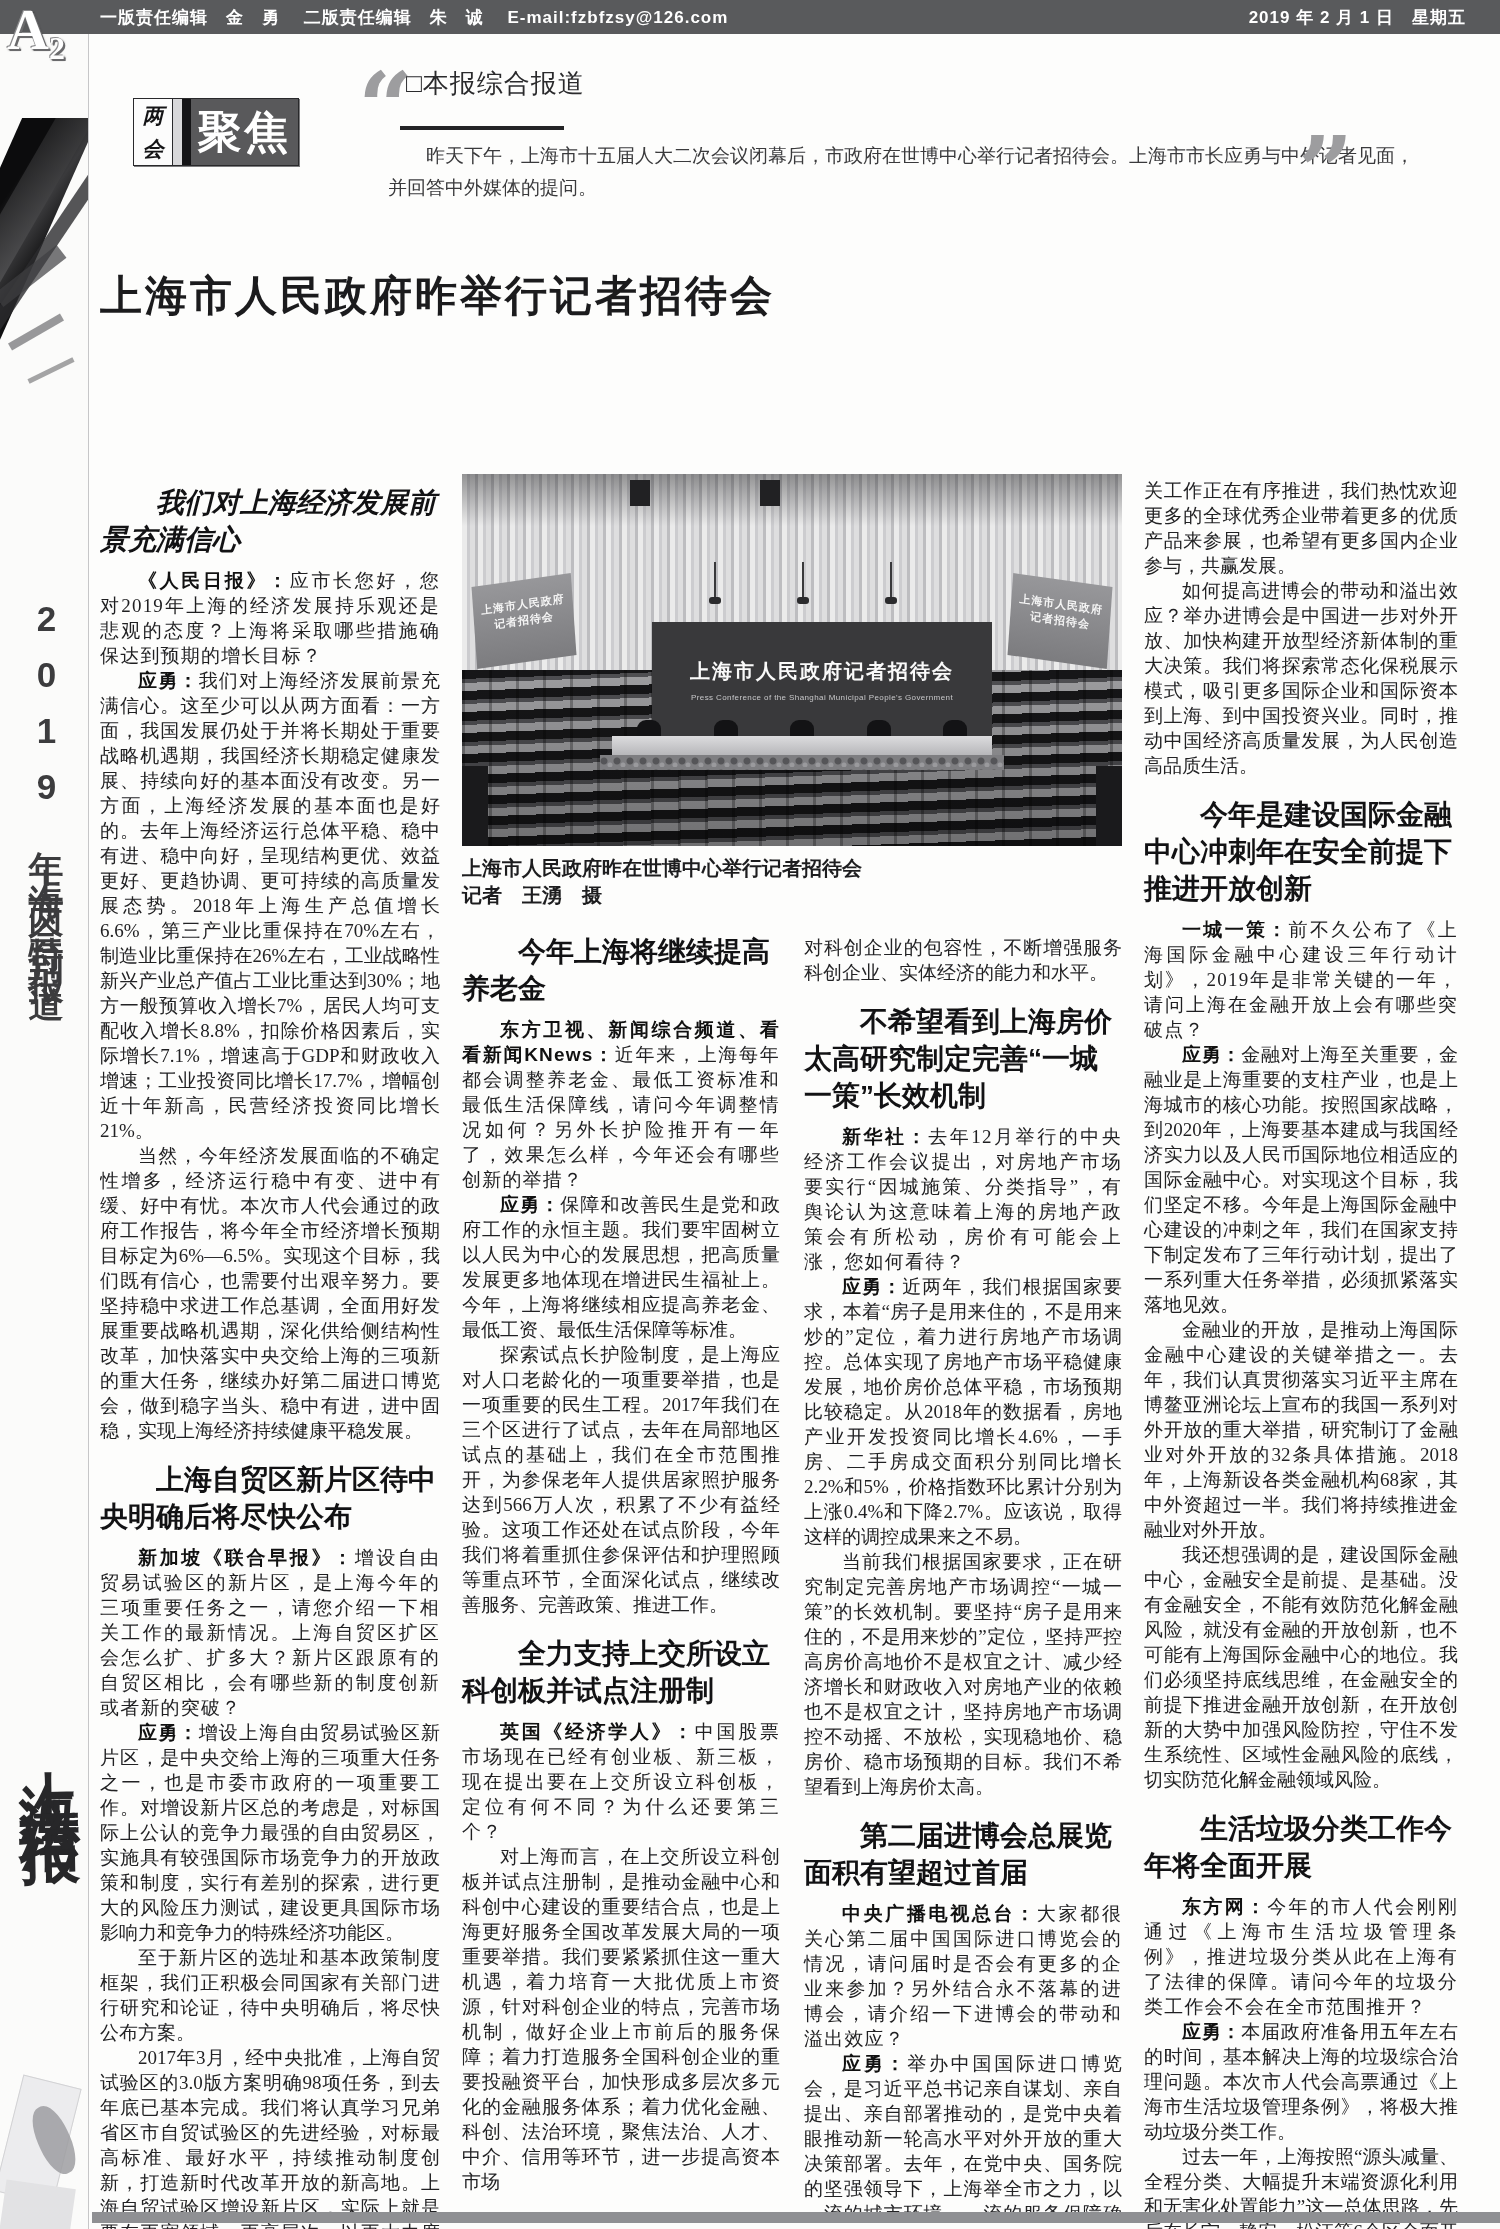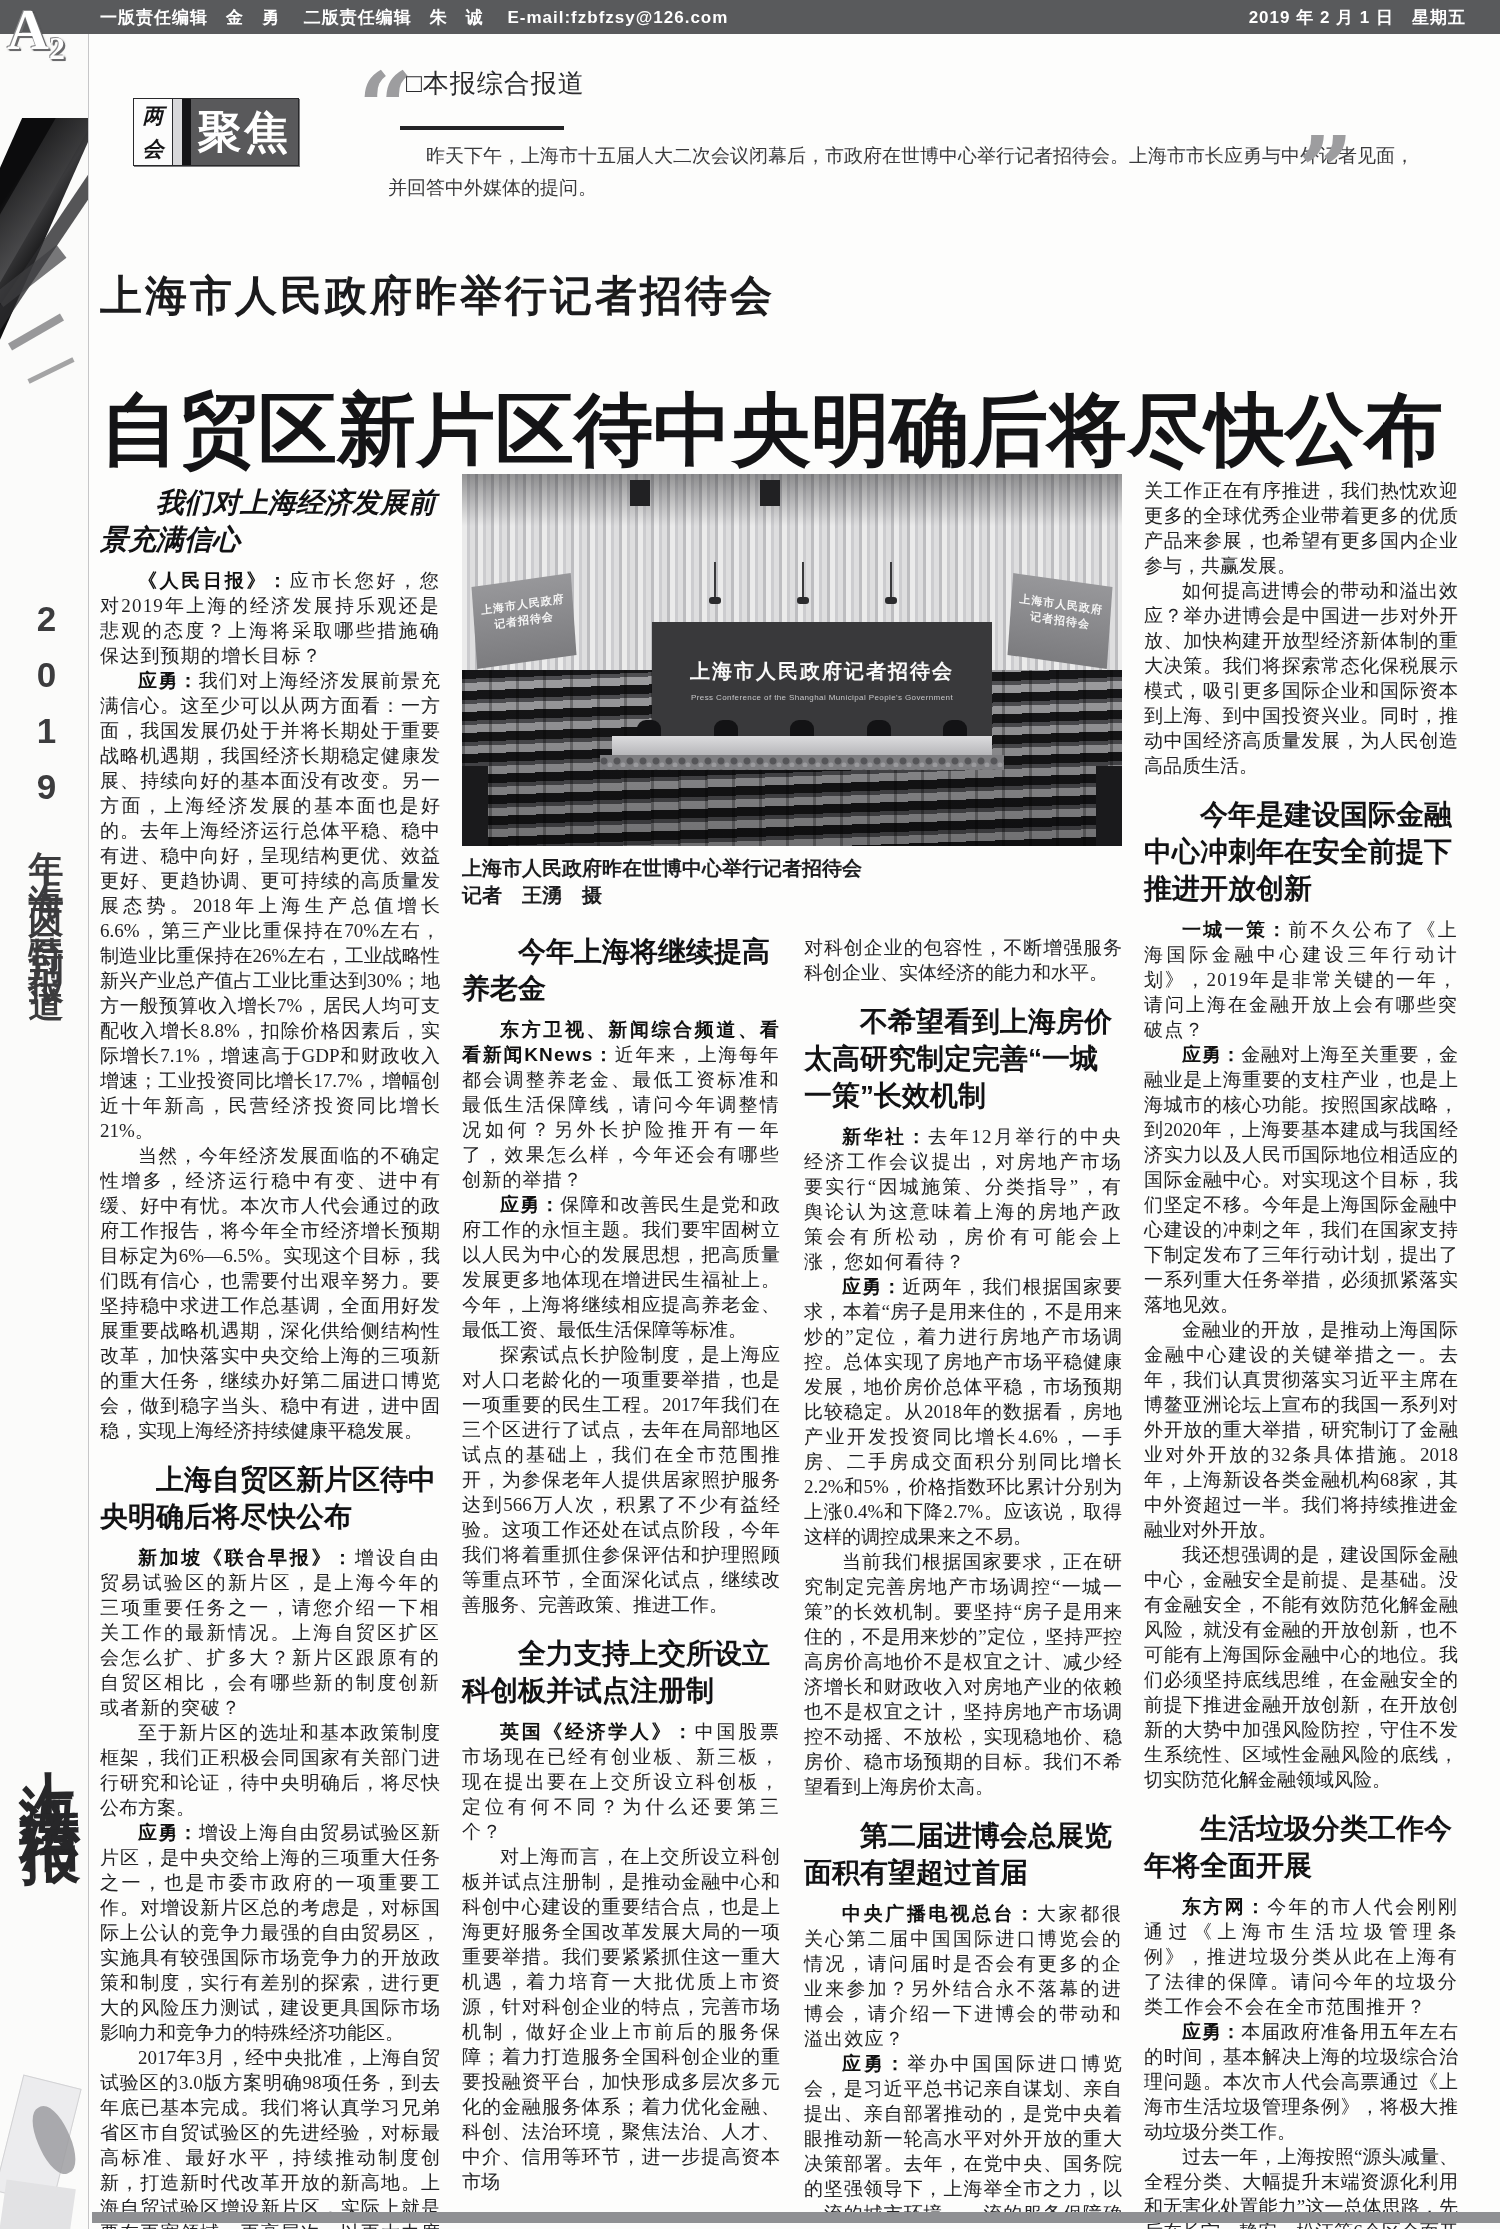--- a/index.html
+++ b/index.html
@@ -141,34 +141,33 @@
         <div class="badge-right">
             <span>聚焦</span>
           </div>
       </div>
       <div class="q-open">“</div>
       <div class="lede-label">□本报综合报道</div>
       <div class="lede-rule"></div>
       <div class="lede-text">昨天下午，上海市十五届人大二次会议闭幕后，市政府在世博中心举行记者招待会。上海市市长应勇与中外记者见面，并回答中外媒体的提问。</div>
       <div class="q-close">”</div>
       <div class="kicker">上海市人民政府昨举行记者招待会</div>
-      <h1 class="headline">自贸区新片区待中央明确后将尽快公布</h1>
     </div>
 
     <div class="columns">
 
       <div class="col1">
         <h2 class="sec">我们对上海经济发展前景充满信心</h2>
         <p class="q"><b class="lead">《人民日报》：</b><span>应市长您好，您对2019年上海的经济发展持乐观还是悲观的态度？上海将采取哪些措施确保达到预期的增长目标？</span></p>
         <p class="a"><b class="lead">应勇：</b><span>我们对上海经济发展前景充满信心。这至少可以从两方面看：一方面，我国发展仍处于并将长期处于重要战略机遇期，我国经济长期稳定健康发展、持续向好的基本面没有改变。另一方面，上海经济发展的基本面也是好的。去年上海经济运行总体平稳、稳中有进、稳中向好，呈现结构更优、效益更好、更趋协调、更可持续的高质量发展态势。2018年上海生产总值增长6.6%，第三产业比重保持在70%左右，制造业比重保持在26%左右，工业战略性新兴产业总产值占工业比重达到30%；地方一般预算收入增长7%，居民人均可支配收入增长8.8%，扣除价格因素后，实际增长7.1%，增速高于GDP和财政收入增速；工业投资同比增长17.7%，增幅创近十年新高，民营经济投资同比增长21%。</span></p>
         <p class="a">当然，今年经济发展面临的不确定性增多，经济运行稳中有变、进中有缓、好中有忧。本次市人代会通过的政府工作报告，将今年全市经济增长预期目标定为6%—6.5%。实现这个目标，我们既有信心，也需要付出艰辛努力。要坚持稳中求进工作总基调，全面用好发展重要战略机遇期，深化供给侧结构性改革，加快落实中央交给上海的三项新的重大任务，继续办好第二届进口博览会，做到稳字当头、稳中有进，进中固稳，实现上海经济持续健康平稳发展。</p>
         <h2 class="sec">上海自贸区新片区待中央明确后将尽快公布</h2>
         <p class="q"><b class="lead">新加坡《联合早报》：</b><span>增设自由贸易试验区的新片区，是上海今年的三项重要任务之一，请您介绍一下相关工作的最新情况。上海自贸区扩区会怎么扩、扩多大？新片区跟原有的自贸区相比，会有哪些新的制度创新或者新的突破？</span></p>
+        <p class="a"><b class="lead">应勇：</b><span>增设上海自由贸易试验区新片区，是中央交给上海的三项重大任务之一，也是市委市政府的一项重要工作。对增设新片区总的考虑是，对标国际上公认的竞争力最强的自由贸易区，实施具有较强国际市场竞争力的开放政策和制度，实行有差别的探索，进行更大的风险压力测试，建设更具国际市场影响力和竞争力的特殊经济功能区。</span></p>
         <p class="a">至于新片区的选址和基本政策制度框架，我们正积极会同国家有关部门进行研究和论证，待中央明确后，将尽快公布方案。</p>
-        <p class="a"><b class="lead">应勇：</b><span>增设上海自由贸易试验区新片区，是中央交给上海的三项重大任务之一，也是市委市政府的一项重要工作。对增设新片区总的考虑是，对标国际上公认的竞争力最强的自由贸易区，实施具有较强国际市场竞争力的开放政策和制度，实行有差别的探索，进行更大的风险压力测试，建设更具国际市场影响力和竞争力的特殊经济功能区。</span></p>
         <p class="a">2017年3月，经中央批准，上海自贸试验区的3.0版方案明确98项任务，到去年底已基本完成。我们将认真学习兄弟省区市自贸试验区的先进经验，对标最高标准、最好水平，持续推动制度创新，打造新时代改革开放的新高地。上海自贸试验区增设新片区，实际上就是要在更宽领域、更高层次，以更大力度推进制度创新，加快构建开放型经济新体制。</p>
       </div>
 
       <div class="mid">
         <div class="photo">
           <div class="ph-curtain"></div>
           <div class="ph-speaker" style="left:168px"></div>
           <div class="ph-speaker" style="left:298px"></div>
           <div class="ph-mic" style="left:252px"></div>
           <div class="ph-mic" style="left:340px"></div>

